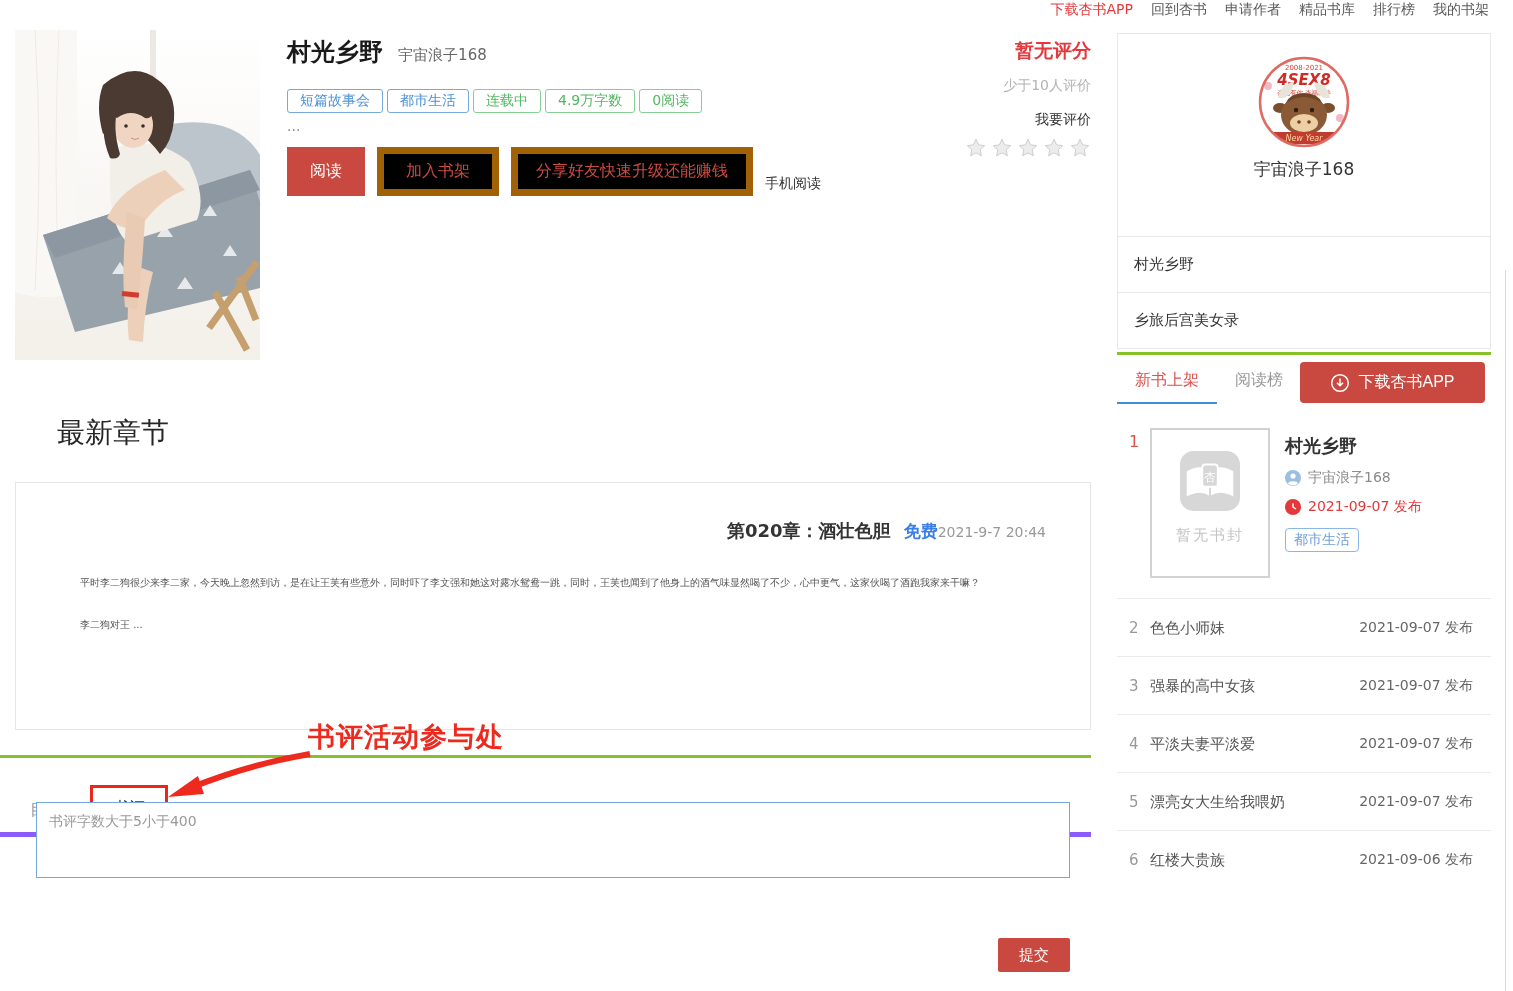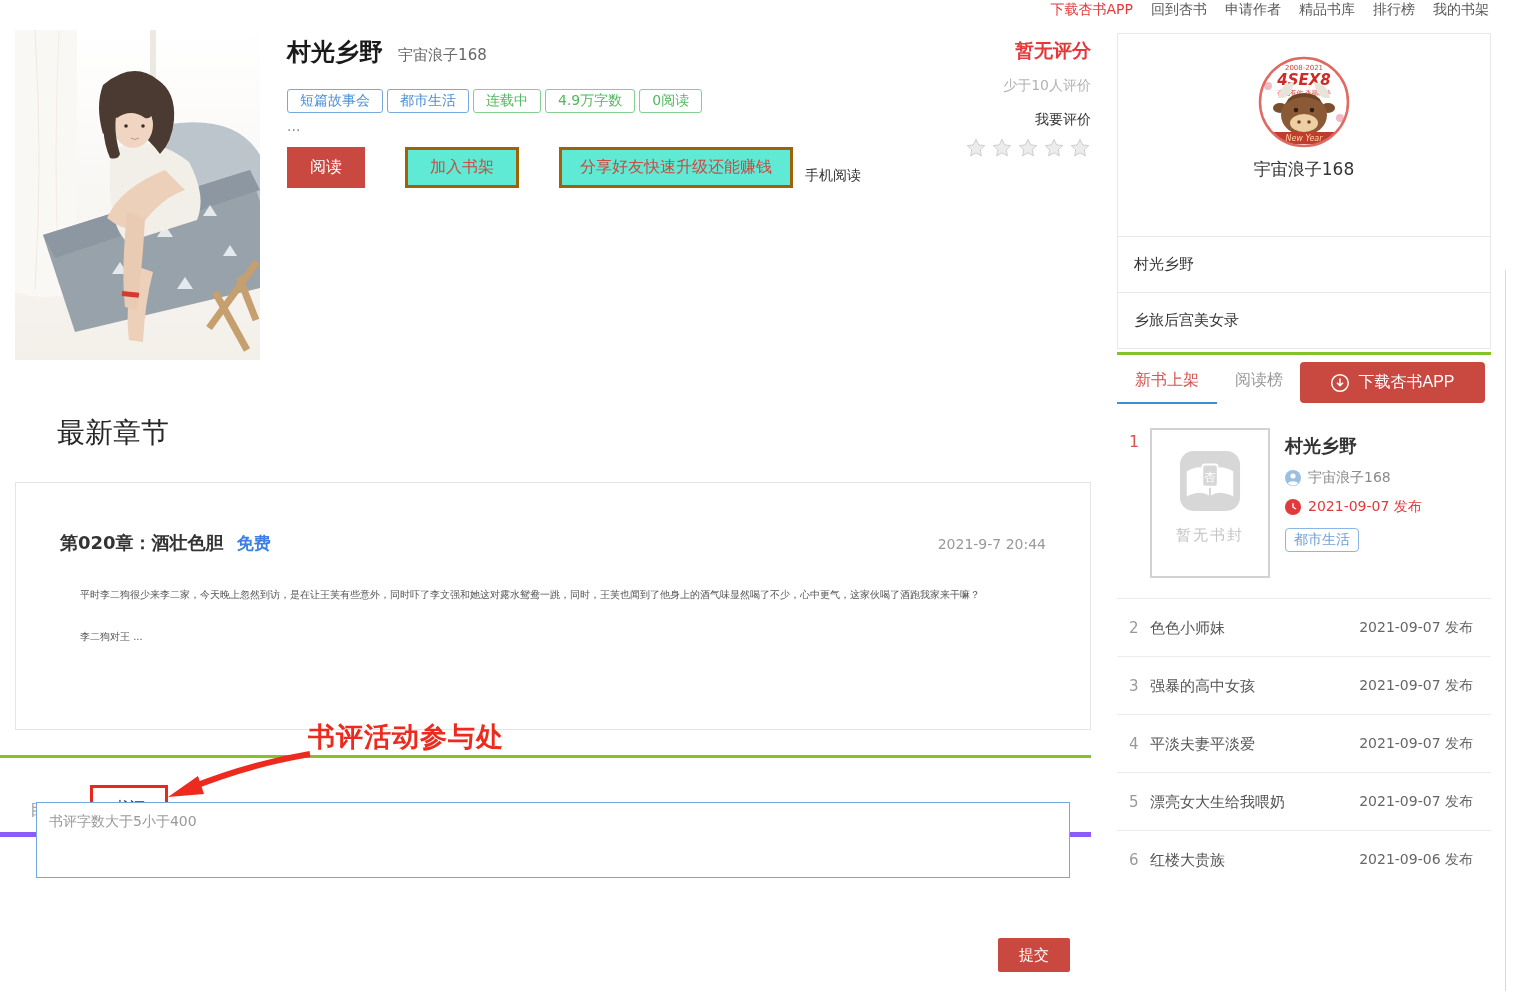--- a/index.html
+++ b/index.html
@@ -21,35 +21,35 @@
   .book-author{font-size:15px;color:#666;margin-left:10px;}
   .tags{margin-top:21px;display:flex;gap:4px;}
   .tag{font-size:14px;padding:2px 12px;border-radius:3px;border:1px solid;white-space:nowrap;}
   .tag.blue{border-color:#76a9dd;color:#4a90d9;}
   .tag.green{border-color:#84d093;color:#52b860;}
   .desc{margin-top:20px;font-size:14px;line-height:23px;color:#333;width:660px;}
   .dots{color:#888;margin-top:5px;font-size:14px;}
   .actions{margin-top:13px;display:flex;align-items:stretch;gap:12px;}
   .btn{font-size:16px;padding:7px 22px;cursor:pointer;display:flex;align-items:center;}
   .btn-read{background:#c9483f;color:#fff;border:1px solid #c9483f;}
-  .btn-outline{background:#5eead4;color:#cb4a42;border:3px solid #a16207;margin-left:28px;}
+  .btn-outline{background:#000000;color:#cb4a42;border:7px solid #a16207;}
   .btn-share{padding:0 18px;}
   .mobile-read{font-size:14px;color:#333;align-self:flex-end;padding-bottom:3px;}
 
   
   .rating{left:891px;top:38px;width:200px;text-align:right;}
   .no-score{color:#e4393c;font-size:19px;font-weight:bold;text-align:right;}
   .few{color:#b3b3b3;font-size:14px;margin-top:13px;}
   .rate{color:#333;font-size:14px;margin-top:16px;cursor:pointer;}
   .stars{margin-top:8px;display:flex;justify-content:flex-end;gap:4px;}
 
   
   .section-heading{left:15px;top:414px;font-size:28px;color:#262626;margin-left:42px;}
   .chapter-card{left:15px;top:482px;width:1074px;height:246px;border:1px solid #e6e6e6;}
-  .ch-head{margin:48px 44px 0;display:flex;justify-content:space-between;align-items:baseline;}
+  .ch-head{margin:36px 44px 0;display:flex;justify-content:flex-end;align-items:baseline;}
   .ch-title{font-size:18px;font-weight:bold;color:#333;}
   .free{color:#3d7fe8;margin-left:8px;font-size:17px;font-weight:bold;cursor:pointer;}
   .ch-date{color:#999;font-size:14px;}
   .ch-p{margin:26px 44px 0;font-size:10px;color:#555;line-height:27px;text-indent:2em;}
   .ch-p2{margin-top:15px;}
 
   .green-line{background:#86c127;height:3px;}
 
   
   .tabrow{left:0;top:778px;width:1091px;height:54px;border-bottom:5px solid #8b5cf6;}

